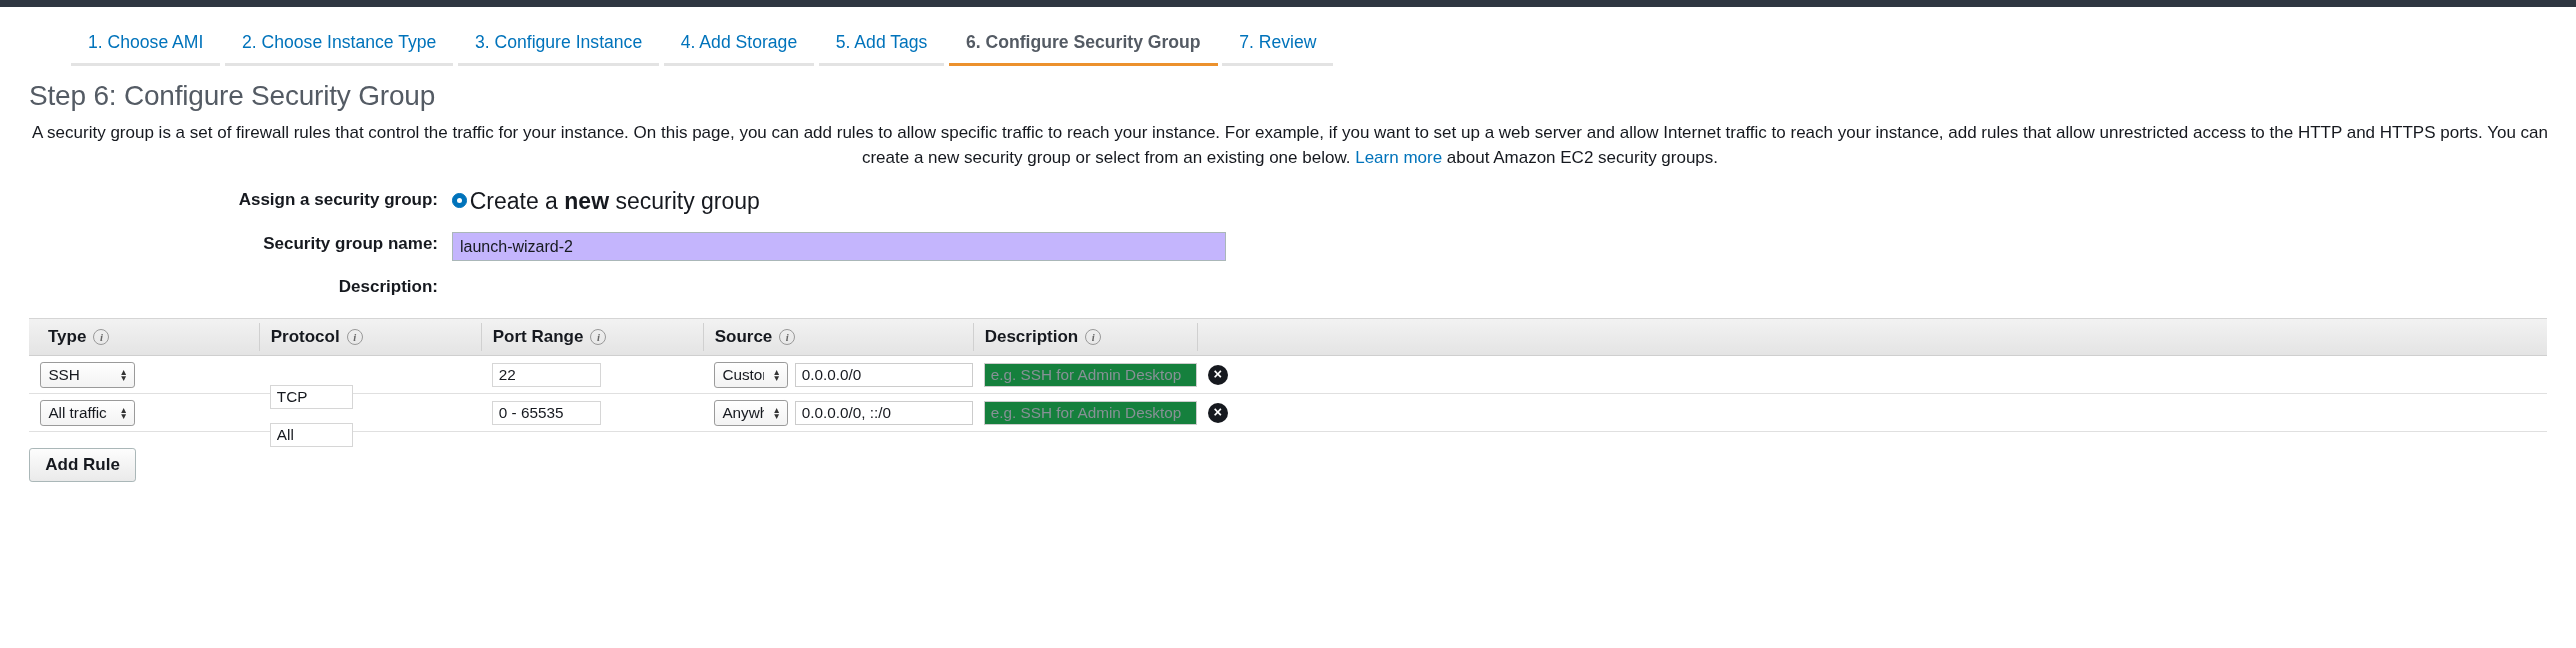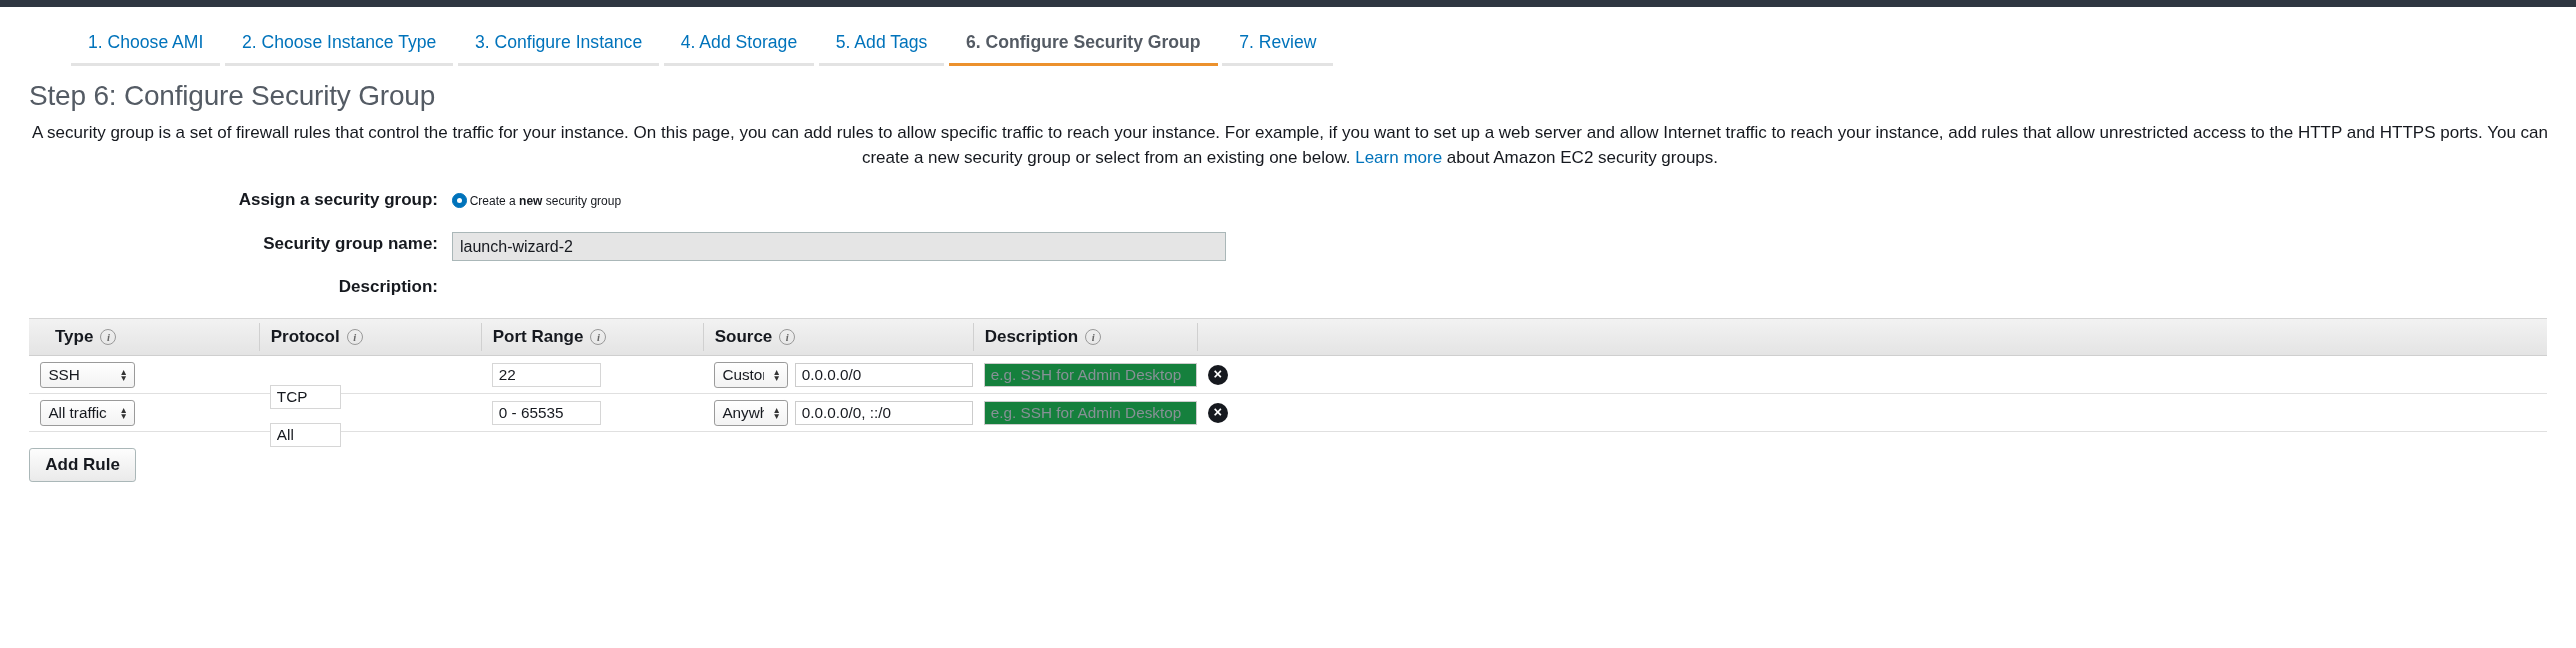--- a/index.html
+++ b/index.html
@@ -83,21 +83,21 @@
     padding-right: 14px;
     font-size: 17px;
     font-weight: bold;
     color: #16191f;
     line-height: 23px;
   }
   .radio-block { padding-top: 0; }
   .radio-line {
     display: flex;
     align-items: center;
-    font-size: 12px;
+    font-size: 23px;
     color: #16191f;
     line-height: 26px;
     margin-bottom: 4.6px;
     cursor: pointer;
   }
   .radio {
     width: 14.6px;
     height: 14.6px;
     border-radius: 50%;
     border: 0.8px solid #aab7b8;
@@ -120,21 +120,21 @@
     height: 5.4px;
     margin: -2.7px 0 0 -2.7px;
     border-radius: 50%;
     background: #ffffff;
   }
   .radio-text b { font-weight: bold; }
 
   .text-input {
     height: 29px;
     border: 0.8px solid #aab7b8;
-    background: #e5e5e5;
+    background: #c4b5fd;
     font-size: 16px;
     color: #16191f;
     padding: 0 7px;
     line-height: 28px;
     font-family: "Liberation Sans", sans-serif;
     outline: none;
   }
   .wide-input { width: 774px; }
   .field-row { margin-top: 14px; }
 
@@ -155,21 +155,21 @@
   .th {
     font-size: 17px;
     font-weight: bold;
     color: #16191f;
     display: flex;
     align-items: center;
     height: 28px;
     padding-left: 10.7px;
     border-left: 0.8px solid #d0d0d0;
   }
-  .th:first-child { border-left: none; padding-left: 26px; }
+  .th:first-child { border-left: none; padding-left: 19px; }
   .info-icon {
     display: inline-flex;
     align-items: center;
     justify-content: center;
     width: 16px;
     height: 16px;
     border-radius: 50%;
     border: 0.8px solid #999999;
     color: #666666;
     font-size: 10.7px;
@@ -249,21 +249,21 @@
     height: 24.5px;
     border: 0.8px solid #d6d6d6;
     background: #ffffff;
     font-size: 15.3px;
     color: #16191f;
     padding: 0 6.1px;
     line-height: 23px;
     font-family: "Liberation Sans", sans-serif;
     outline: none;
   }
-  .ro-proto { width: 71px; margin-top: 44px; }
+  .ro-proto { width: 83px; margin-top: 44px; }
   .ro-port  { width: 109px; }
   .src-input {
     height: 24.5px;
     width: 178px;
     border: 0.8px solid #cccccc;
     background: #ffffff;
     font-size: 15.3px;
     color: #16191f;
     padding: 0 6.1px;
     margin-left: 7px;

